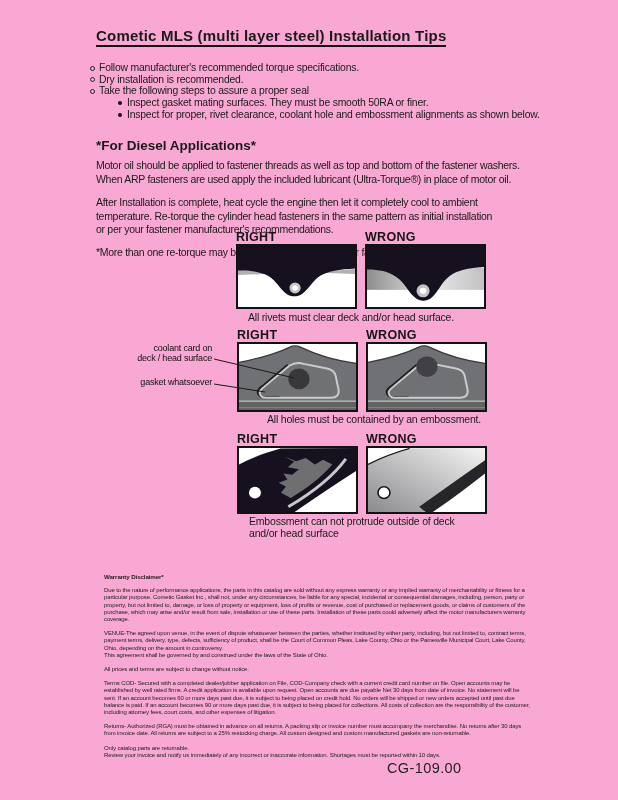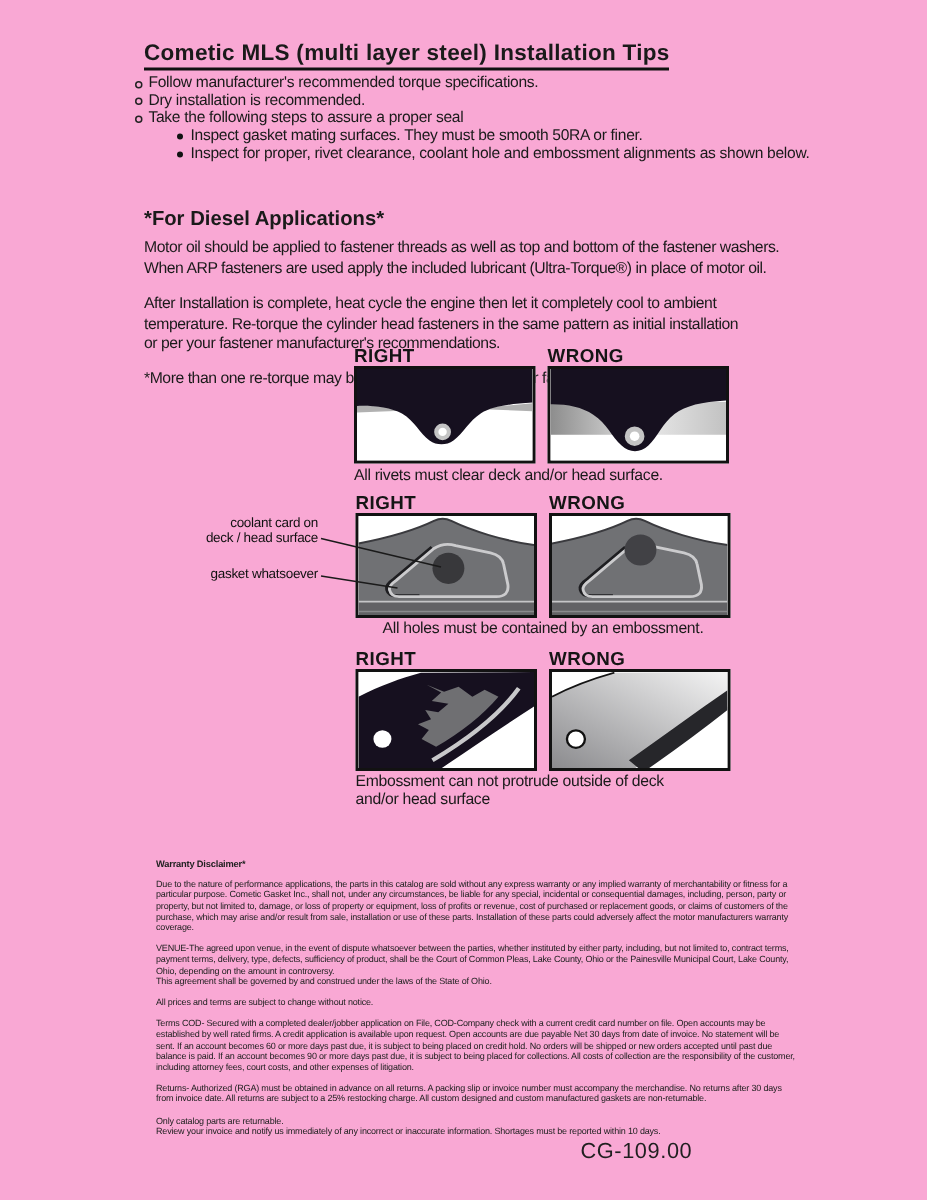--- a/index.html
+++ b/index.html
@@ -2,40 +2,40 @@
 <html><head>
 <meta charset="utf-8">
 <style>
   html,body{margin:0;padding:0;background:#ffffff;}
   .page{position:relative;width:618px;height:800px;background:#f9a8d4;
         font-family:"Liberation Sans",sans-serif;color:#1a1a1a;overflow:hidden;}
 
   .title{position:absolute;left:96px;top:27px;font-size:15px;font-weight:700;
          letter-spacing:.2px;border-bottom:2px solid #111;padding-bottom:1px;white-space:nowrap;}
 
-  .bullets{position:absolute;left:90px;top:50px;width:520px;font-size:10.4px;
+  .bullets{position:absolute;left:90px;top:62px;width:520px;font-size:10.4px;
            line-height:11.7px;letter-spacing:-.2px;}
   .b1{position:relative;padding-left:9px;white-space:nowrap;}
   .b1::before{content:"";position:absolute;left:0;top:3.6px;width:3.2px;height:3.2px;
               border:1px solid #222;border-radius:50%;}
   .b2{position:relative;padding-left:9px;margin-left:28px;white-space:nowrap;}
   .b2::before{content:"";position:absolute;left:0;top:3.8px;width:4.2px;height:4.2px;
               background:#111;border-radius:50%;}
 
   .diesel-h{position:absolute;left:96px;top:138px;font-size:13.5px;font-weight:700;}
   .para{position:absolute;left:96px;font-size:10.5px;line-height:13.6px;
         letter-spacing:-.3px;white-space:pre-line;width:480px;}
   .p1{top:159px;} .p2{top:196px;} .note{top:246px;}
 
   .dlabel{position:absolute;width:121px;text-align:left;font-size:12.5px;
           font-weight:700;letter-spacing:.3px;color:#151515;}
   .dbox{position:absolute;width:121px;box-sizing:border-box;border:2px solid #121212;background:#fff;}
   .dbox svg{display:block;width:100%;height:100%;}
   .r1{height:65px;} .r2{height:70px;} .r3{height:68px;}
-  .dcap{position:absolute;font-size:10.5px;letter-spacing:-.2px;line-height:11.5px;white-space:pre-line;}
+  .dcap{position:absolute;font-size:10.5px;letter-spacing:-.2px;line-height:11.5px;white-space:pre-line;margin-left:12px;}
 
   .callout{position:absolute;width:104px;text-align:right;font-size:9px;
            line-height:9.8px;letter-spacing:-.2px;white-space:pre-line;color:#111;}
   .lines-overlay{position:absolute;left:0;top:0;width:618px;height:800px;pointer-events:none;}
 
   .warranty{position:absolute;left:104px;top:573px;width:428px;font-size:6px;
             line-height:7.2px;letter-spacing:-.12px;color:#222;}
   .warranty h4{margin:0 0 7px 0;font-size:6.2px;font-weight:700;}
   .warranty p{margin:0 0 7px 0;}
   .warranty p.tight{margin:0;}

